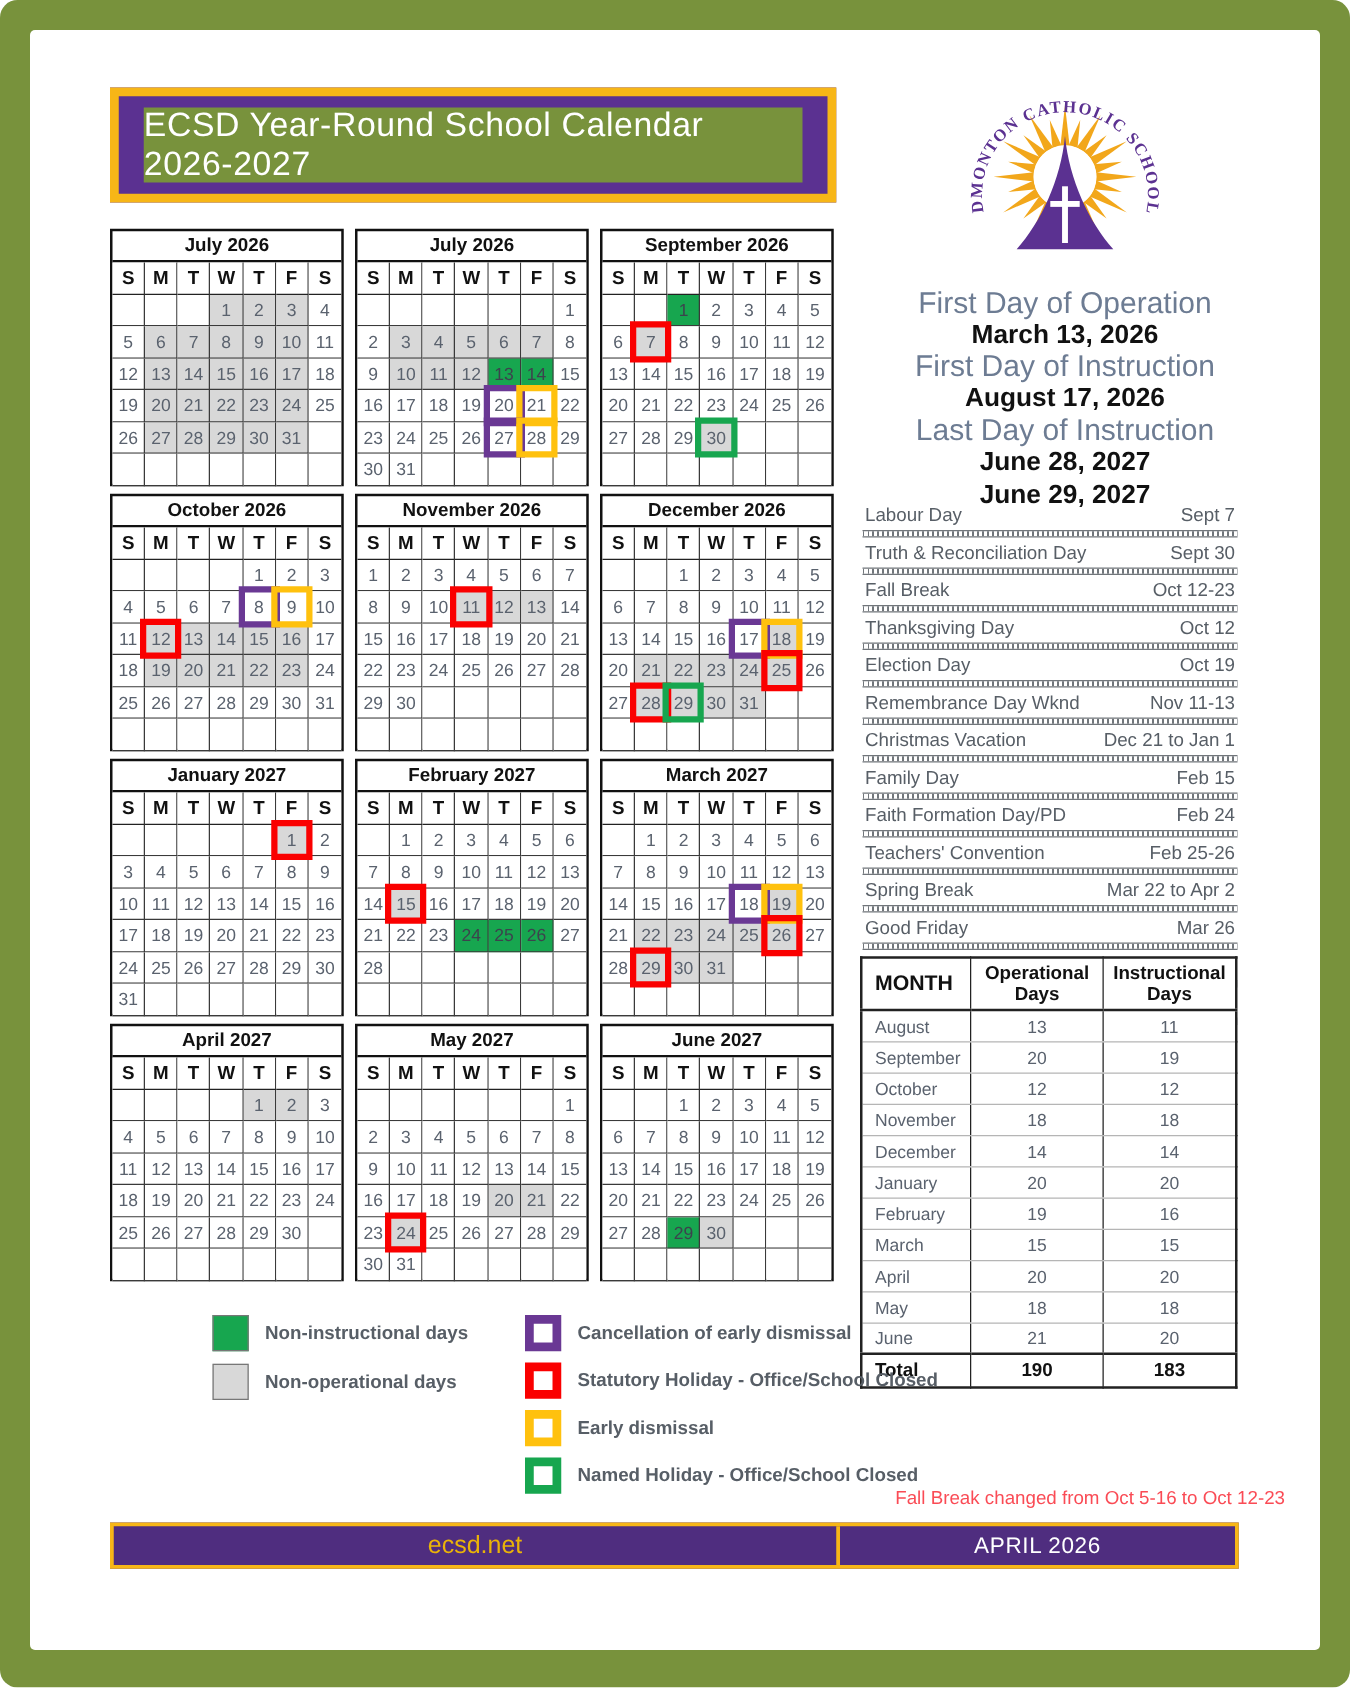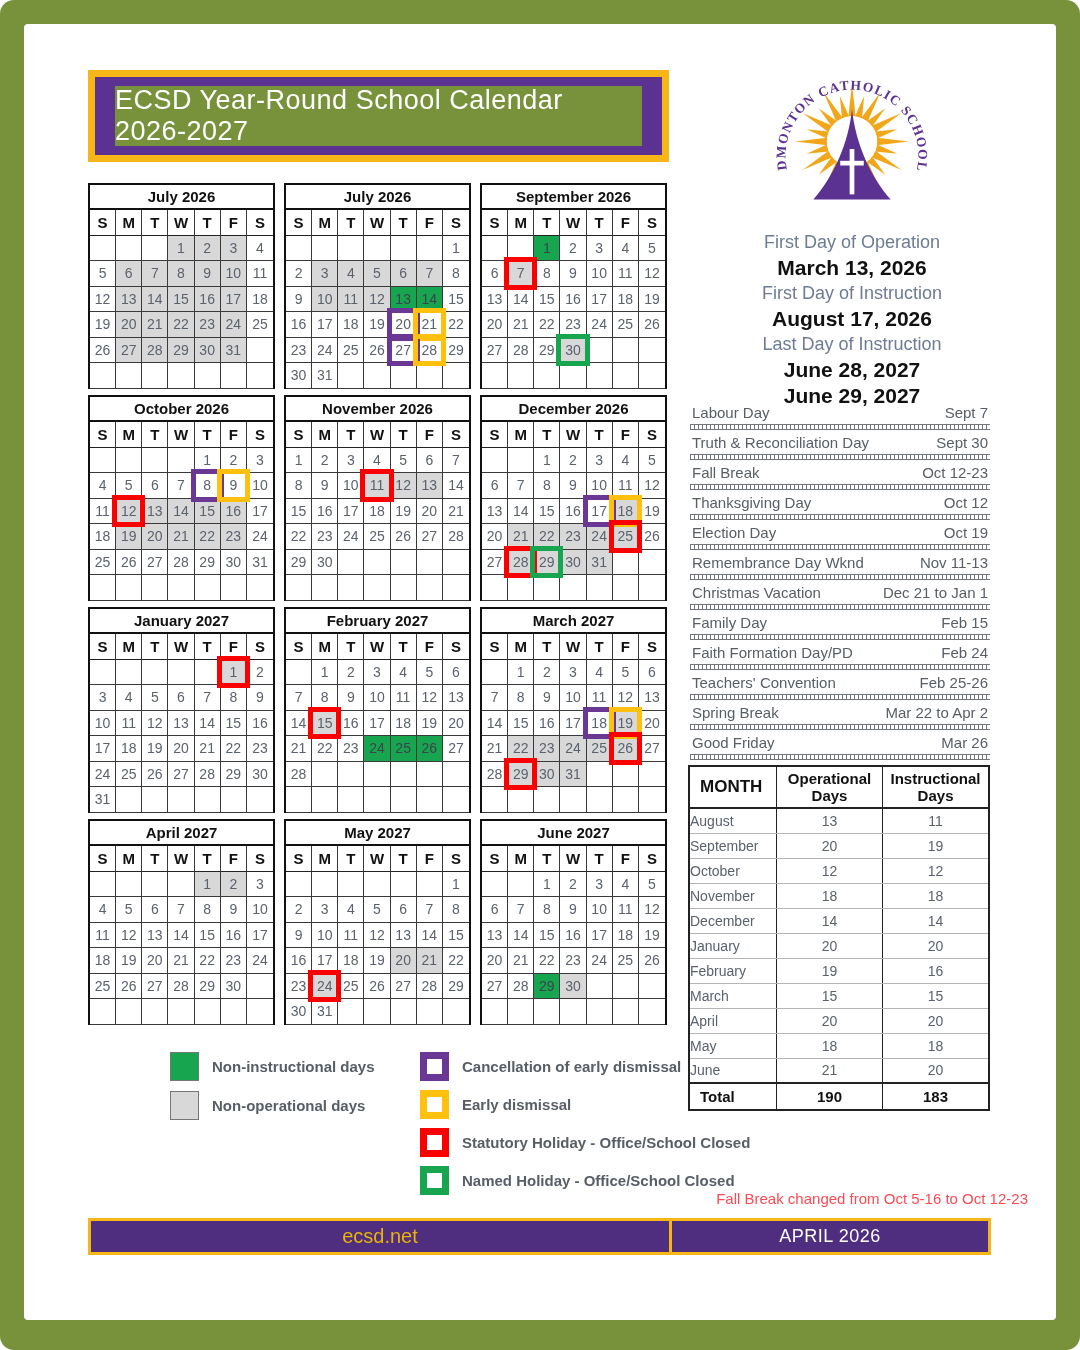--- a/index.html
+++ b/index.html
@@ -29,36 +29,36 @@
   .f-green{background:var(--fillgreen);color:#3c434d;}
   .b-purple::after,.b-yellow::after,.b-red::after,.b-green::after{content:"";position:absolute;inset:-4px;border:5px solid #000;z-index:3;pointer-events:none;}
   .b-purple::after{border-color:var(--markpurple);}
   .b-yellow::after{border-color:var(--markyellow);}
   .b-red::after{border-color:var(--markred);}
   .b-green::after{border-color:var(--markgreen);}
 
   
   .right-col{position:absolute;left:662px;top:36px;width:332px;text-align:center;}
   .logo-box{display:flex;justify-content:center;margin-bottom:2px;}
-  .kd-label{color:#6d7c93;font-size:18px;line-height:25px;}
+  .kd-label{color:#6d7c93;font-size:24px;line-height:25px;}
   .kd-date{color:#111;font-weight:bold;font-size:21px;line-height:26px;}
 
   .holidays{position:absolute;left:666px;top:376px;width:300px;}
   .holiday-row{display:flex;justify-content:space-between;font-size:15px;color:#575e66;padding:4px 2px 3px 2px;}
   .sep{height:6px;border-top:1.5px solid #71767b;border-bottom:1.5px solid #71767b;background:repeating-linear-gradient(90deg,#71767b 0 1.5px,transparent 1.5px 4px);}
 
   
   .sum-table{position:absolute;left:664px;top:741px;width:302px;border-collapse:collapse;background:#fff;}
   .sum-table th,.sum-table td{border-left:1.5px solid #222;font-size:14px;padding:0;}
   .sum-table th:first-child,.sum-table td:first-child{border-left:none;}
   .sum-table{border:2px solid #222;}
   .sum-table thead th{font-weight:bold;color:#111;height:42px;border-bottom:2px solid #222;font-size:15px;}
   .sum-table thead th:first-child{text-align:left;padding-left:10px;font-size:17px;}
   .sum-table tbody td{height:25px;border-bottom:1px solid #b5b5b5;color:#5a626e;text-align:center;}
-  .sum-table tbody td:first-child{text-align:left;}
+  .sum-table tbody td:first-child{text-align:left;padding-left:10px;}
   .sum-table tfoot td{height:27px;font-weight:bold;color:#111;text-align:center;border-top:2px solid #222;font-size:15px;}
   .sum-table tfoot td:first-child{text-align:left;padding-left:10px;}
   .col-month{width:88px}.col-op{width:107px}.col-in{width:107px}
 
   
   .legend-left{position:absolute;left:146px;top:1028px;}
   .legend-right{position:absolute;left:396px;top:1028px;}
   .legend-item{display:flex;align-items:center;margin-bottom:9px;height:29px;font-weight:bold;}
   .sw{width:29px;height:29px;margin-right:13px;flex:0 0 29px;background:#fff;}
   .fill-green{background:var(--fillgreen);border:1px solid #777;}
@@ -947,26 +947,26 @@
           <div class="sw fill-gray"></div>
           <span>Non-operational days</span>
         </div>
       </div>
     <div class="legend-right">
         <div class="legend-item">
           <div class="sw bd-purple"></div>
           <span>Cancellation of early dismissal</span>
         </div>
         <div class="legend-item">
+          <div class="sw bd-red"></div>
+          <span>Statutory Holiday - Office/School Closed</span>
+        </div>
+        <div class="legend-item">
           <div class="sw bd-yellow"></div>
           <span>Early dismissal</span>
-        </div>
-        <div class="legend-item">
-          <div class="sw bd-red"></div>
-          <span>Statutory Holiday - Office/School Closed</span>
         </div>
         <div class="legend-item">
           <div class="sw bd-green"></div>
           <span>Named Holiday - Office/School Closed</span>
         </div>
       </div>
 
     <div class="footer-bar">
       <div class="footer-site">ecsd.net</div>
       <div class="footer-version">APRIL 2026</div>

